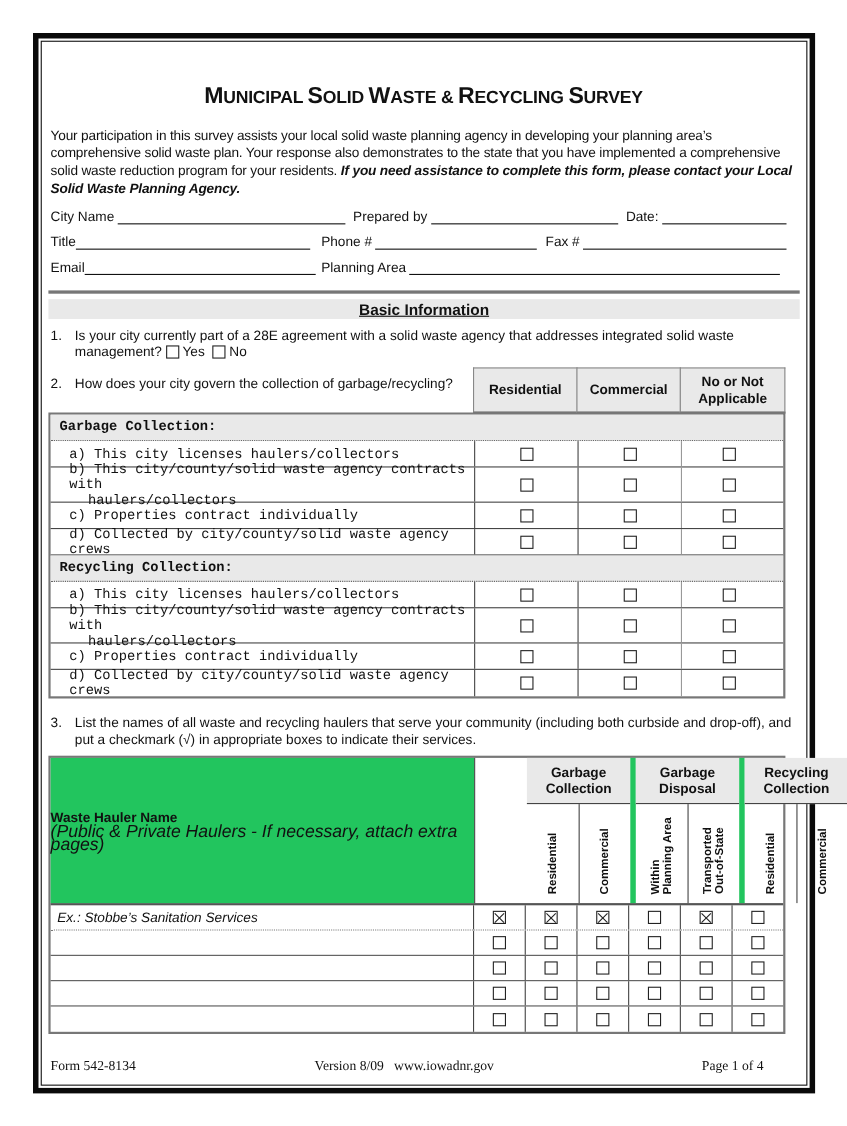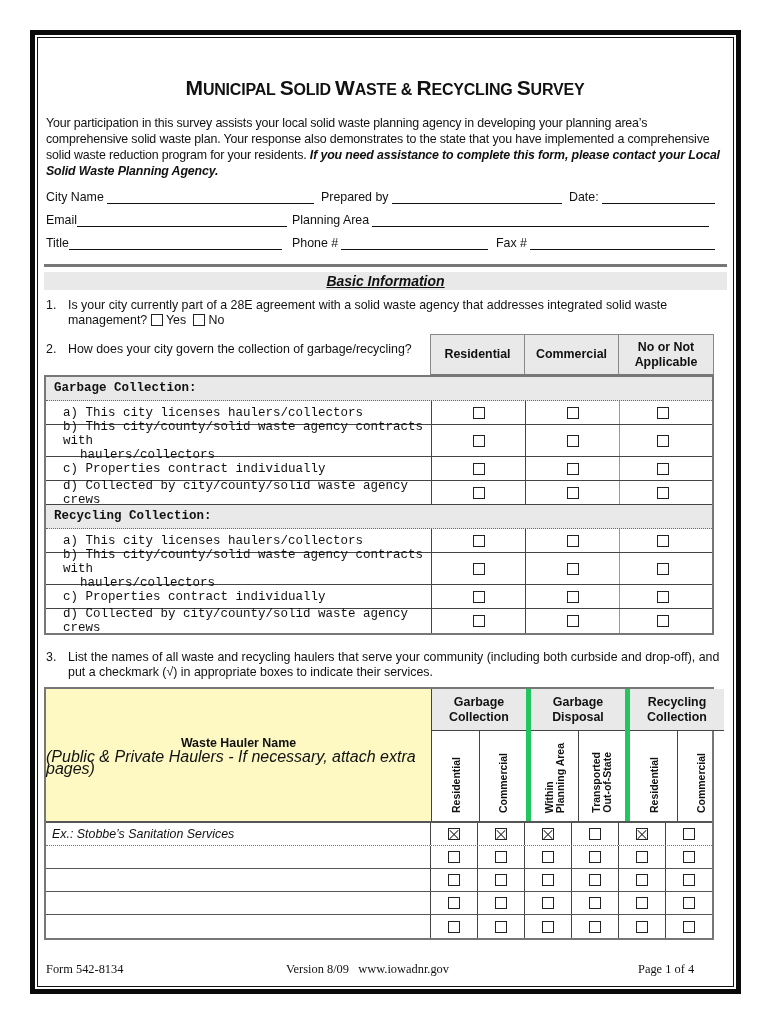--- a/index.html
+++ b/index.html
@@ -16,21 +16,21 @@
   .intro { position: absolute; left: 46px; top: 115px; width: 680px; font-size: 12.4px; line-height: 16px; letter-spacing: -0.15px; }
   .intro .bi { font-weight: bold; font-style: italic; }
 
   .fields { position: absolute; left: 46px; top: 190px; width: 668px; }
   .frow { position: relative; height: 23px; font-size: 12.4px; }
   .fld { position: absolute; top: 0; display: flex; align-items: flex-end; text-align: center; }
   .fld .lbl { white-space: nowrap; }
   .fld .line { border-bottom: 1px solid #111; height: 13px; margin-left: 3px; }
 
   .sep { position: absolute; left: 44px; top: 264px; width: 683px; height: 3px; background: #777; }
-  .sec-bar { position: absolute; left: 44px; top: 272px; width: 683px; height: 18px; background: #e9e9e9; text-align: center; font-style: italic; }
+  .sec-bar { position: absolute; left: 44px; top: 272px; width: 683px; height: 18px; background: #e9e9e9; text-align: center; }
   .sec-bar span { font-weight: bold; font-size: 14px; text-decoration: underline; line-height: 19px; }
 
   .q { position: absolute; left: 46px; font-size: 12.4px; line-height: 15px; }
   .q .num { position: absolute; left: 0; top: 0; }
   .q .txt { margin-left: 22px; display: block; }
   .cb { display: inline-block; width: 12px; height: 12px; border: 1px solid #222; vertical-align: -2px; background: #fff; }
   .cb.x { position: relative; }
   .cb.x::before, .cb.x::after { content: ""; position: absolute; left: -1px; top: 4.5px; width: 12px; height: 1px; background: #222; }
   .cb.x::before { transform: rotate(45deg); }
   .cb.x::after { transform: rotate(-45deg); }
@@ -43,24 +43,24 @@
   .t2 .row { display: flex; border-bottom: 1px solid #444; }
   .t2 .row:last-child { border-bottom: none; }
   .t2 .cell-lbl { width: 385px; padding-left: 17px; display: flex; flex-direction: column; justify-content: center; line-height: 14px; }
   .t2 .cell-lbl .l2 { padding-left: 17px; }
   .t2 .cell-cb { width: 94px; border-left: 1px solid #444; display: flex; align-items: center; justify-content: center; }
   .t2 .cell-cb:last-child { border-left: 1px solid #999; width: 87px; }
 
   
   .t3 { position: absolute; left: 44px; top: 687px; width: 670px; border: 2px solid #777; }
   .t3 .head { display: flex; height: 134px; border-bottom: 2px solid #555; }
-  .t3 .namehdr { width: 385px; background: #fef9c3; display: flex; flex-direction: column; justify-content: center; align-items: center; }
+  .t3 .namehdr { width: 385px; background: #22c55e; display: flex; flex-direction: column; justify-content: center; align-items: flex-start; }
   .t3 .namehdr .a { font-weight: bold; font-size: 12.4px; line-height: 16px; }
   .t3 .namehdr .b { font-style: italic; font-size: 16px; line-height: 12px; }
-  .t3 .groups { width: 281px; display: flex; border-left: 1px solid #444; }
+  .t3 .groups { width: 281px; display: flex; border-left: 1px solid #444; padding-left: 47px; }
   .t3 .g { display: flex; flex-direction: column; border-left: 5px solid #22c55e; }
   .t3 .g:first-child { border-left: none; }
   .t3 .g .gt { height: 42px; background: #e9e9e9; border-bottom: 1px solid #444; display: flex; align-items: center; justify-content: center; text-align: center; font-weight: bold; font-size: 12.4px; line-height: 15px; }
   .t3 .g .subs { display: flex; flex: 1; }
   .t3 .sub { width: 47px; border-left: 1px solid #444; position: relative; }
   .t3 .sub:first-child { border-left: none; }
   .t3 .sub .vt { position: absolute; left: 50%; bottom: 8px; transform: translateX(-50%) rotate(180deg); writing-mode: vertical-rl; font-weight: bold; font-size: 10.5px; line-height: 11px; text-align: left; white-space: pre-line; }
   .t3 .row { display: flex; height: 23px; border-bottom: 1px solid #555; }
   .t3 .row.dotted { border-bottom: 1px dotted #777; }
   .t3 .row:last-child { border-bottom: none; }
@@ -93,40 +93,40 @@
       <span class="lbl">Prepared by</span>
       <span class="line" style="width:170px"></span>
     </div>
     <div class="fld" style="left:523px">
       <span class="lbl">Date:</span>
       <span class="line" style="width:113px"></span>
     </div>
   </div>
   <div class="frow">
     <div class="fld" style="left:0">
+      <span class="lbl">Title</span>
+      <span class="line" style="width:213px;margin-left:0"></span>
+    </div>
+    <div class="fld" style="left:246px">
+      <span class="lbl">Phone #</span>
+      <span class="line" style="width:147px"></span>
+    </div>
+    <div class="fld" style="left:450px">
+      <span class="lbl">Fax #</span>
+      <span class="line" style="width:185px"></span>
+    </div>
+  </div>
+  <div class="frow">
+    <div class="fld" style="left:0">
       <span class="lbl">Email</span>
       <span class="line" style="width:210px;margin-left:0"></span>
     </div>
     <div class="fld" style="left:246px">
       <span class="lbl">Planning Area</span>
       <span class="line" style="width:337px"></span>
-    </div>
-  </div>
-  <div class="frow">
-    <div class="fld" style="left:0">
-      <span class="lbl">Title</span>
-      <span class="line" style="width:213px;margin-left:0"></span>
-    </div>
-    <div class="fld" style="left:246px">
-      <span class="lbl">Phone #</span>
-      <span class="line" style="width:147px"></span>
-    </div>
-    <div class="fld" style="left:450px">
-      <span class="lbl">Fax #</span>
-      <span class="line" style="width:185px"></span>
     </div>
   </div>
 </div>
 
 <div class="sep"></div>
 <div class="sec-bar">
   <span>Basic Information</span>
 </div>
 
 <div class="q" style="top:298px; width:680px">

